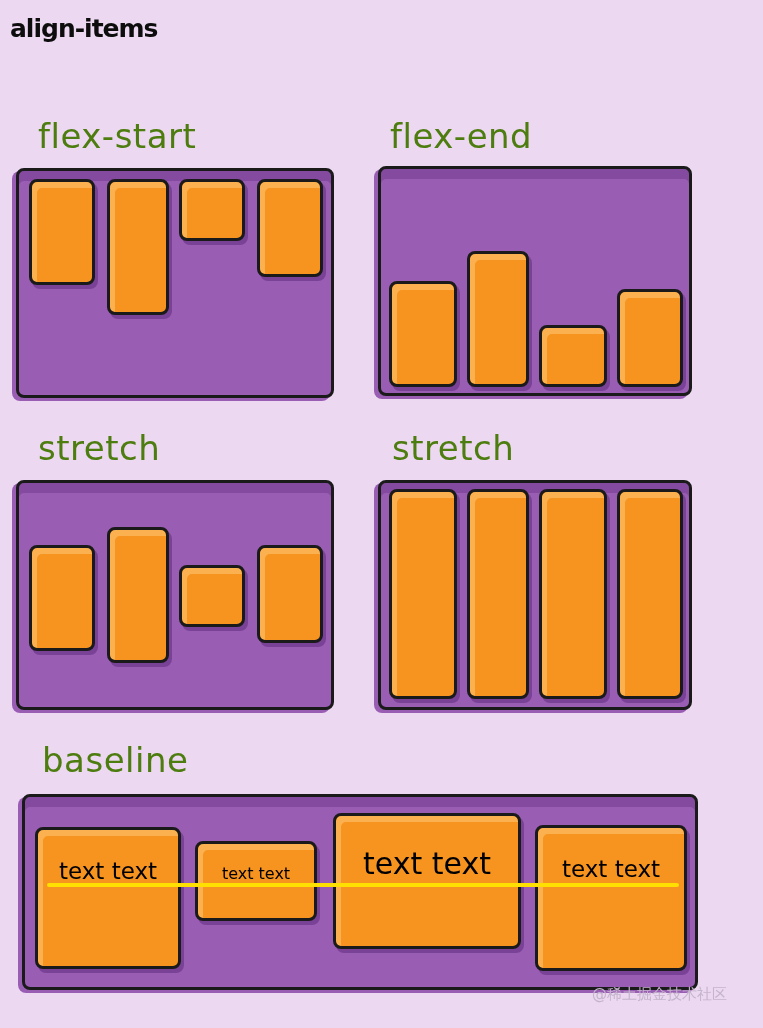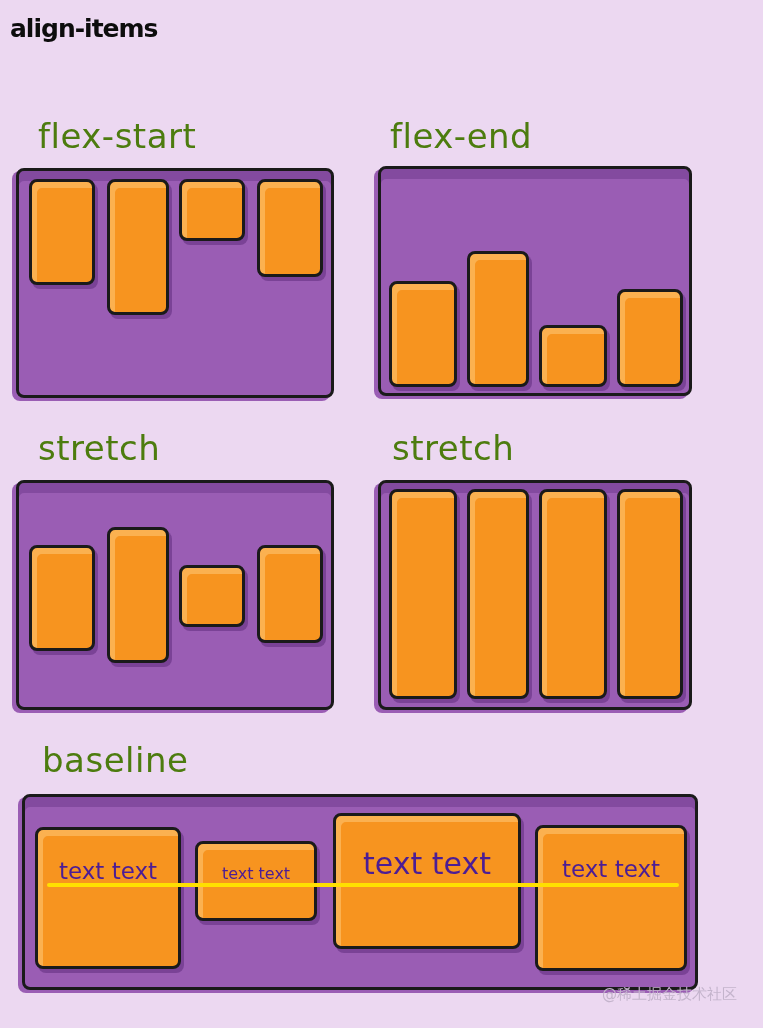--- a/index.html
+++ b/index.html
@@ -1,23 +1,23 @@
 <!DOCTYPE html>
 <html><head>
 <meta charset="utf-8">
 <style>
   html,body{margin:0;padding:0;}
   body{width:763px;height:1028px;background:#ecd8f1;position:relative;overflow:hidden;font-family:"DejaVu Sans",sans-serif;}
   .title{position:absolute;left:10px;top:14px;font-family:"DejaVu Sans",sans-serif;font-weight:bold;font-size:25px;color:#0d0d0d;letter-spacing:-1px;}
   .label{position:absolute;font-family:"DejaVu Sans",sans-serif;font-size:34px;color:#4d7c0f;letter-spacing:0.5px;}
   .box{position:absolute;background:#9a5db4;border:3px solid #1a1a1a;border-radius:8px;box-shadow:inset 0 10px 0 rgba(90,40,120,0.35),-4px 3px 0 #9a5db4;}
   .item{position:absolute;background:#f7941f;border:3px solid #1a1a1a;border-radius:8px;box-shadow:inset 5px 6px 0 rgba(255,200,120,0.55),3px 4px 0 rgba(90,40,120,0.5);box-sizing:border-box;}
-  .itext{position:absolute;left:0;right:0;text-align:center;color:#4c1d95;font-family:"DejaVu Sans",sans-serif;white-space:nowrap;}
+  .itext{position:absolute;left:0;right:0;text-align:center;color:#000000;font-family:"DejaVu Sans",sans-serif;white-space:nowrap;}
   .baseline-line{position:absolute;height:4px;background:#ffe000;border-radius:2px;}
-  .watermark{position:absolute;right:26px;top:985px;font-size:15px;color:#c4b4cc;font-family:"DejaVu Sans",sans-serif;text-align:center;}
+  .watermark{position:absolute;right:36px;top:985px;font-size:15px;color:#c4b4cc;font-family:"DejaVu Sans",sans-serif;text-align:center;}
 </style>
 </head>
 <body>
 
 <div class="title">align-items</div>
 
 <div class="label" style="left:38px;top:116px;">flex-start</div>
 <div class="box" style="left:16px;top:168px;width:312px;height:224px;">
   <div class="item" style="left:10px;top:8px;width:66px;height:106px;"></div>
   <div class="item" style="left:88px;top:8px;width:62px;height:136px;"></div>

